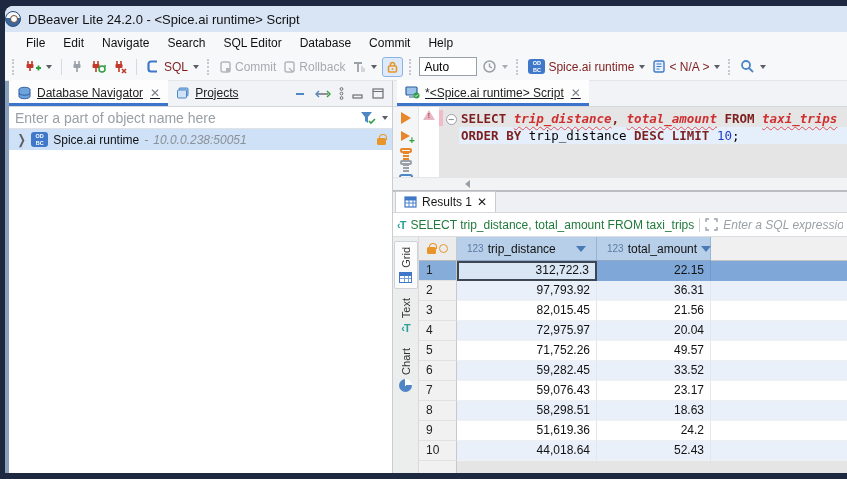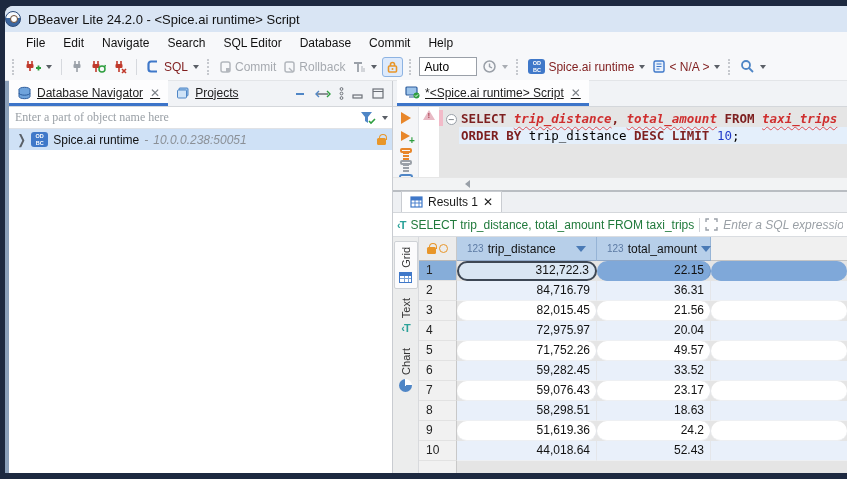--- a/index.html
+++ b/index.html
@@ -38,21 +38,21 @@
 
   .left-panel { width:384px; flex:0 0 auto; display:flex; flex-direction:column; border-right:1px solid #c9ccd1; background:#fff; }
   .tabbar { height:26px; background:#f1f3f6; border-bottom:1px solid #d4d7db; display:flex; align-items:flex-end; flex:0 0 auto;text-decoration:underline; }
   .tab { display:flex; align-items:center; gap:5px; padding:4px 8px 5px 8px; height:26px; color:#222; white-space:nowrap; }
   .tab.active { background:#fdfdfe; border-bottom:3px solid #3c74c9; padding-bottom:2px; }
   .tab .close { color:#7a7f86; font-size:12px; margin-left:2px; }
   .tabbar-spacer { flex:1; }
   .tabbar-tools { display:flex; align-items:center; gap:8px; padding:0 8px 6px 0; }
 
   .nav-filter { height:22px; border-bottom:1px solid #e0e2e6; display:flex; align-items:center; padding:0 4px 0 6px; gap:4px; }
-  .nav-filter input { flex:1; border:none; outline:none; font-size:12px; font-family:Liberation Serif, serif; color:#be185d; }
+  .nav-filter input { flex:1; border:none; outline:none; font-size:14px; font-family:Liberation Sans, sans-serif; color:#be185d; }
   .nav-filter input::placeholder { color:#9aa0a6; }
   .nav-tree { flex:1; background:#fff; position:relative; }
   .tree-row { height:21px; display:flex; align-items:center; gap:5px; padding:0 6px 0 8px; background:#cfe1f6; }
   .tree-chevron { color:#5a6068; font-size:11px; transform:scale(0.9,1.2); }
   .tree-name { color:#111; }
   .tree-addr { color:#8b9097; font-style:italic; }
   .tree-spacer { flex:1; }
 
   
   .right-panel { flex:1; display:flex; flex-direction:column; min-width:0; background:#e5e5e5; }
@@ -77,21 +77,21 @@
   .code-line.hl { background:#e4effb; }
   .tk-kw { color:#7d1f1f; font-weight:bold; }
   .tk-err { color:#cf2f2f; font-style:italic; font-weight:bold; text-decoration:underline wavy #e05050 1px; text-underline-offset:3px; }
   .tk-num { color:#2139c9; }
   .tk-plain { color:#000; }
 
   .hscroll { height:13px; background:#f2f3f4; border-top:1px solid #e6e6e6; display:flex; align-items:center; flex:0 0 auto; }
   .hscroll .arrow-left { margin-left:72px; width:0; height:0; border-top:4px solid transparent; border-bottom:4px solid transparent; border-right:5px solid #9aa0a8; }
 
   .results-tabbar { height:23px; background:#eef0f3; border-top:2px solid #b9bdc2; border-bottom:1px solid #d4d7db; display:flex; align-items:flex-end; flex:0 0 auto; }
-  .rtab { display:flex; align-items:center; gap:5px; background:#fff; border:1px solid #c9ccd1; border-bottom:none; height:21px; padding:0 8px; margin-left:8px; }
+  .rtab { display:flex; align-items:center; gap:5px; background:#fff; border:1px solid #c9ccd1; border-bottom:none; height:21px; padding:0 8px; margin-left:2px; }
   .filterbar { height:24px; background:#fff; border-bottom:1px solid #dadde1; display:flex; align-items:center; padding:0 4px; gap:5px; flex:0 0 auto; }
   .filter-sql { color:#217a3c; white-space:nowrap; overflow:hidden; max-width:300px; flex:0 1 auto; }
   .vline { width:1px; height:14px; background:#d0d3d7; }
   .filter-ph { color:#9aa0a6; font-style:italic; white-space:nowrap; overflow:hidden; flex:1; }
   .stico { color:#2aa198; font-weight:bold; font-size:11px; letter-spacing:-1px; }
 
   .grid-wrap { flex:1; display:flex; min-height:0; }
   .side-tabs { width:26px; background:#eceded; border-right:1px solid #d8dadd; display:flex; flex-direction:column; align-items:center; padding-top:4px; gap:4px; flex:0 0 auto; }
   .vtab { display:flex; flex-direction:column; align-items:center; gap:4px; padding:5px 0; width:24px; border-radius:2px; }
   .vtab.active { background:#fbfbfc; border:1px solid #cfd2d6; }
@@ -113,21 +113,21 @@
   .g-col.c2 { width:114px; flex:0 0 auto; }
   .g-fill-h { flex:1; background:#f0f0f0; border-bottom:1px solid #c4c4c4; }
   .g-body { flex:1; overflow:hidden; }
   .g-row { display:flex; height:20px; }
   .g-num { width:38px; flex:0 0 auto; background:#f1f1f1; border-right:1px solid #c8c8c8; border-bottom:1px solid #e2e2e2; padding:2px 0 0 7px; color:#222; }
   .g-cell { padding:2px 6px 0 0; text-align:right; border-right:1px solid #e4e6ea; border-bottom:1px solid #eef0f3; color:#111; }
   .g-cell.c1 { width:140px; flex:0 0 auto; }
   .g-cell.c2 { width:114px; flex:0 0 auto; }
   .g-fill { flex:1; border-bottom:1px solid #eef0f3; }
   .g-row.odd .g-cell, .g-row.odd .g-fill { background:#e9f0fa; }
-  .g-row.even .g-cell, .g-row.even .g-fill { background:#ffffff;border-radius:10px; }
+  .g-row.even .g-cell, .g-row.even .g-fill { background:#ffffff; }
   .g-row.selected .g-cell, .g-row.selected .g-fill { background:#7fa8d9; border-bottom-color:#7fa8d9; border-right-color:#6f98cb; }
   .g-row.selected .g-num { background:#86add9; }
   .g-row .g-cell.focused { background:#d9e6f3; border:2px solid #3d4754; padding-top:0; }
   .g-row.stub .g-num { background:#f1f1f1; }
 
   .lock { width:9px; height:7px; background:#e8962a; border-radius:1.5px; position:relative; margin-top:4px; }
   .lock::before { content:""; position:absolute; left:1.5px; top:-4px; width:6px; height:5px; border:1.5px solid #e8962a; border-bottom:none; border-radius:4px 4px 0 0; }
   .circle-o { width:9px; height:9px; border:1.5px solid #e8962a; border-radius:50%; }
   .warn { width:0; height:0; border-left:6px solid transparent; border-right:6px solid transparent; border-bottom:10px solid #e8b9c4; position:relative; }
   .warn::after { content:"!"; position:absolute; left:-1.5px; top:1px; font-size:8px; color:#b04a5a; font-weight:bold; }
@@ -425,21 +425,21 @@
           </div>
           <div class="g-body" id="grid-body">
               <div class="g-row even selected">
                 <div class="g-num">1</div>
                 <div class="g-cell c1 focused">312,722.3</div>
                 <div class="g-cell c2">22.15</div>
                 <div class="g-fill"></div>
               </div>
               <div class="g-row odd">
                 <div class="g-num">2</div>
-                <div class="g-cell c1">84,716.79</div>
+                <div class="g-cell c1">97,793.92</div>
                 <div class="g-cell c2">36.31</div>
                 <div class="g-fill"></div>
               </div>
               <div class="g-row even">
                 <div class="g-num">3</div>
                 <div class="g-cell c1">82,015.45</div>
                 <div class="g-cell c2">21.56</div>
                 <div class="g-fill"></div>
               </div>
               <div class="g-row odd">

